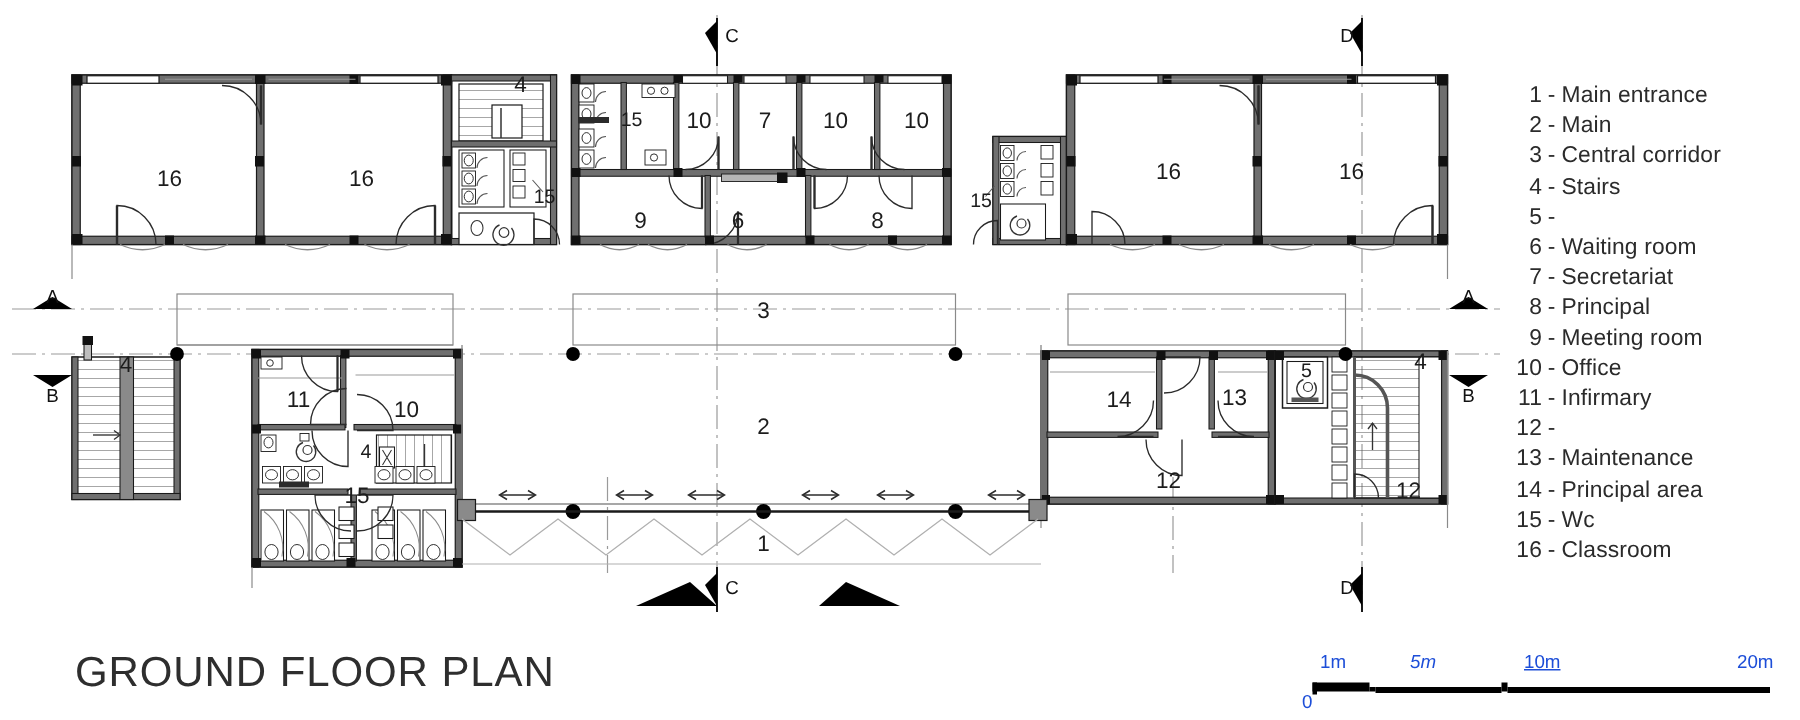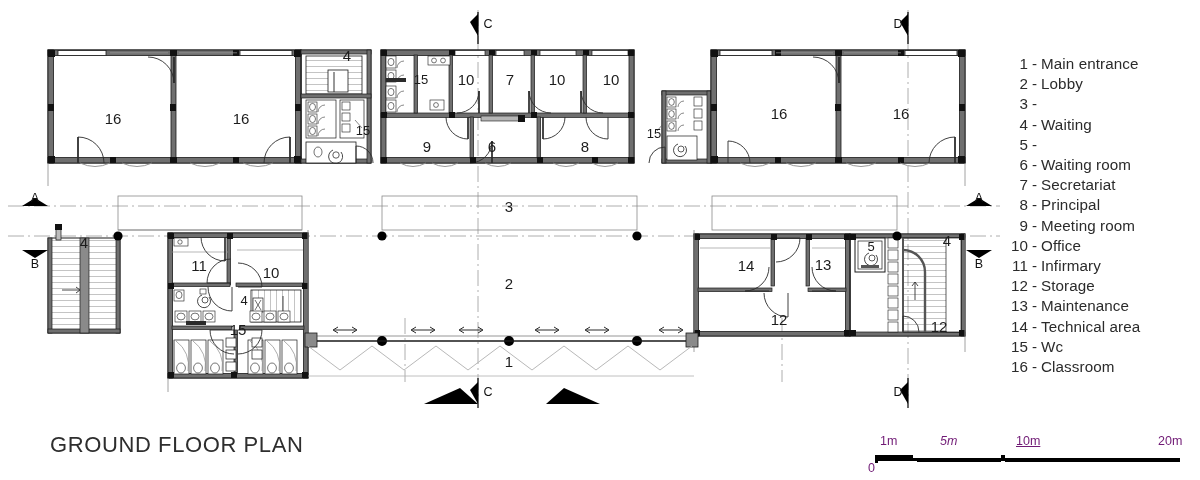--- a/index.html
+++ b/index.html
@@ -54,30 +54,30 @@
     text-align: center;
     flex: 0 0 auto;
   }
   .legend-label {
     flex: 1 1 auto;
   }
   .plan-title {
     position: absolute;
     left: 50px;
     top: 432px;
-    font-size: 22px;
+    font-size: 28px;
     letter-spacing: 0.6px;
     color: #2e2e2e;
     font-family: "Liberation Sans", sans-serif;
     white-space: nowrap;
   }
   .scale-label {
     position: absolute;
     font-size: 12.5px;
-    color: #701a75;
+    color: #1d4ed8;
     font-family: "Liberation Sans", sans-serif;
     white-space: nowrap;
   }
   .room-num {
     font-size: 15px;
     fill: #1c1c1c;
     font-family: "Liberation Sans", sans-serif;
     text-anchor: middle;
   }
   .room-num-sm {
@@ -764,30 +764,31 @@
 
   <div class="legend">
     <div class="legend-row">
       <span class="legend-num">1</span>
       <span class="legend-dash">-</span>
       <span class="legend-label">Main entrance</span>
     </div>
     <div class="legend-row">
       <span class="legend-num">2</span>
       <span class="legend-dash">-</span>
-      <span class="legend-label">Lobby</span>
+      <span class="legend-label">Main</span>
     </div>
     <div class="legend-row">
       <span class="legend-num">3</span>
       <span class="legend-dash">-</span>
+      <span class="legend-label">Central corridor</span>
     </div>
     <div class="legend-row">
       <span class="legend-num">4</span>
       <span class="legend-dash">-</span>
-      <span class="legend-label">Waiting</span>
+      <span class="legend-label">Stairs</span>
     </div>
     <div class="legend-row">
       <span class="legend-num">5</span>
       <span class="legend-dash">-</span>
     </div>
     <div class="legend-row">
       <span class="legend-num">6</span>
       <span class="legend-dash">-</span>
       <span class="legend-label">Waiting room</span>
     </div>
@@ -812,31 +813,30 @@
       <span class="legend-label">Office</span>
     </div>
     <div class="legend-row">
       <span class="legend-num">11</span>
       <span class="legend-dash">-</span>
       <span class="legend-label">Infirmary</span>
     </div>
     <div class="legend-row">
       <span class="legend-num">12</span>
       <span class="legend-dash">-</span>
-      <span class="legend-label">Storage</span>
     </div>
     <div class="legend-row">
       <span class="legend-num">13</span>
       <span class="legend-dash">-</span>
       <span class="legend-label">Maintenance</span>
     </div>
     <div class="legend-row">
       <span class="legend-num">14</span>
       <span class="legend-dash">-</span>
-      <span class="legend-label">Technical area</span>
+      <span class="legend-label">Principal area</span>
     </div>
     <div class="legend-row">
       <span class="legend-num">15</span>
       <span class="legend-dash">-</span>
       <span class="legend-label">Wc</span>
     </div>
     <div class="legend-row">
       <span class="legend-num">16</span>
       <span class="legend-dash">-</span>
       <span class="legend-label">Classroom</span>

